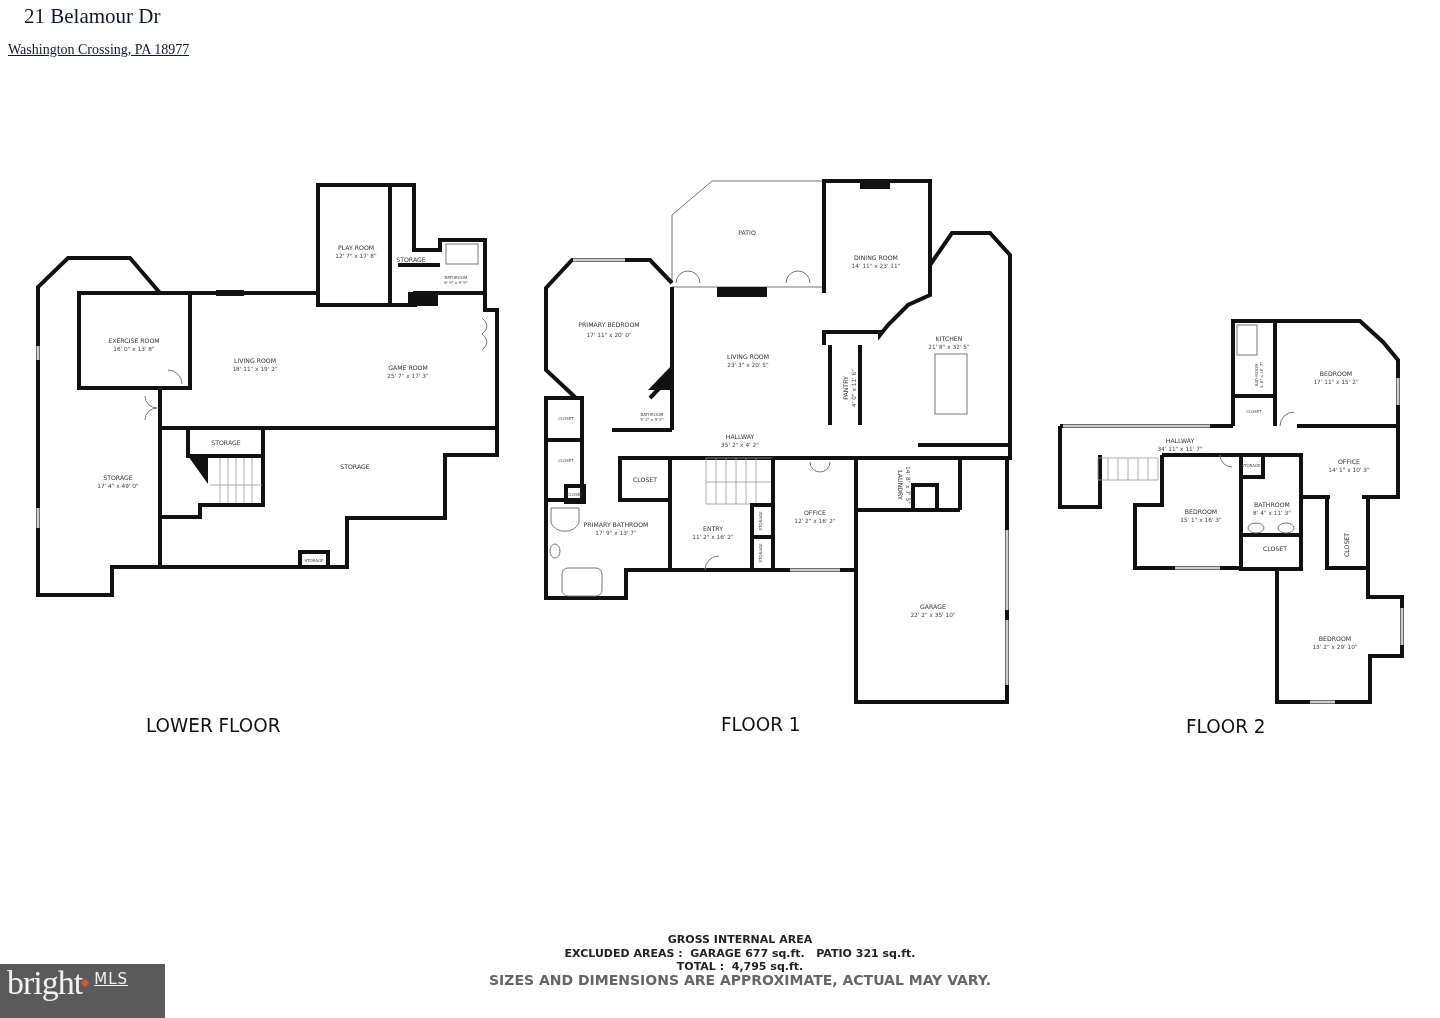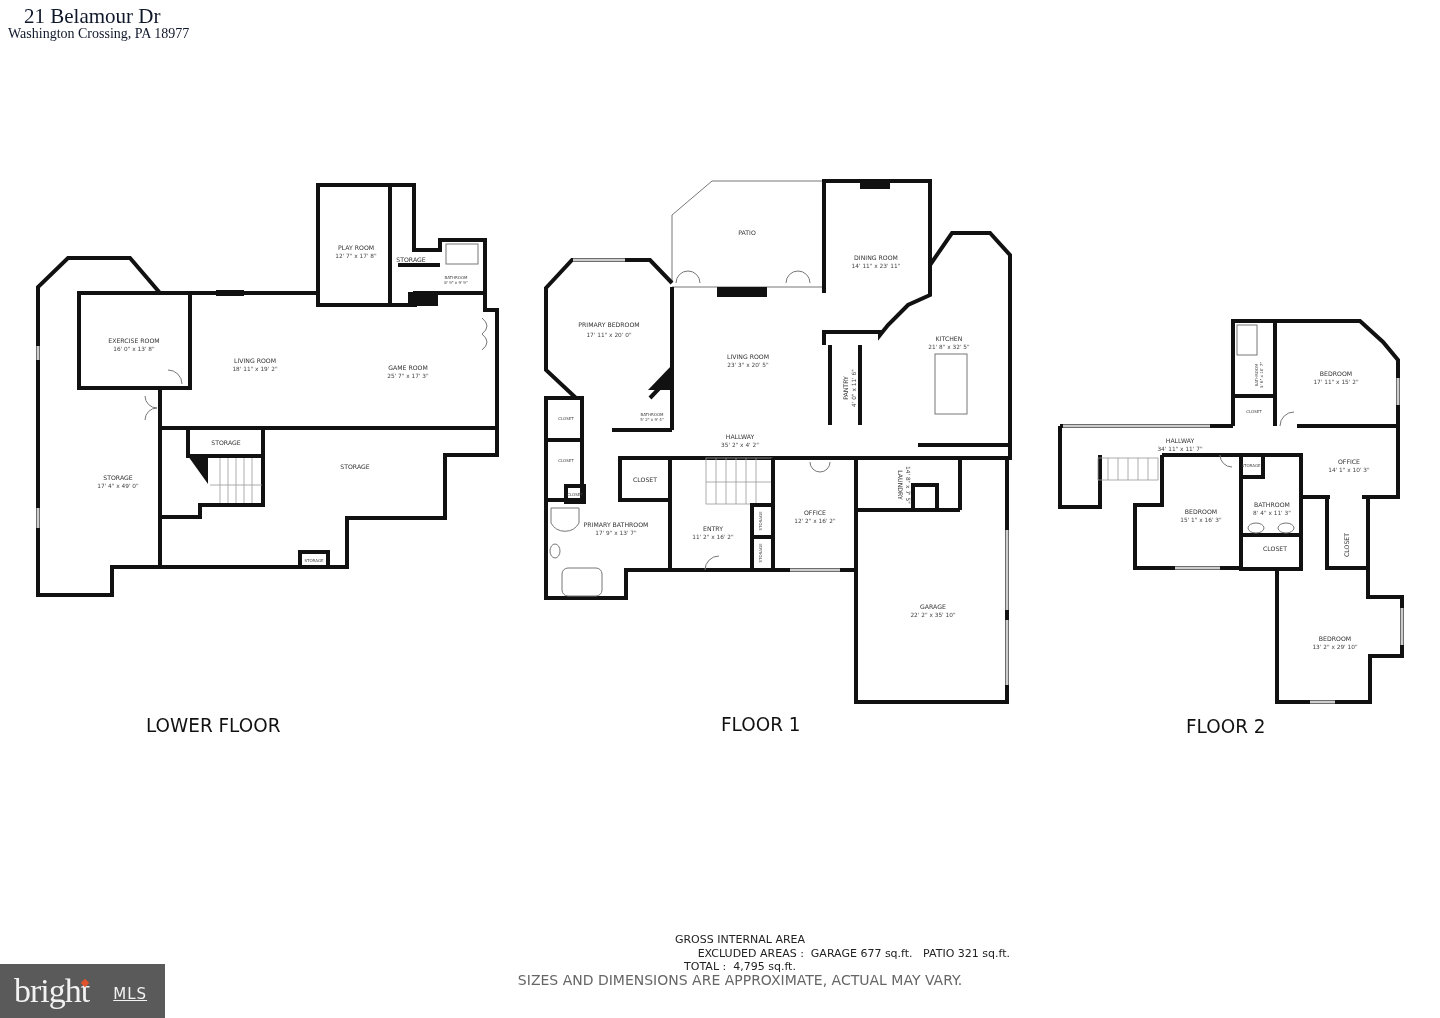--- a/index.html
+++ b/index.html
@@ -1,34 +1,34 @@
 <!DOCTYPE html>
 <html><head>
 <meta charset="utf-8">
 <style>
   html, body { margin:0; padding:0; background:#ffffff; }
   body { width:1440px; height:1018px; position:relative; overflow:hidden; font-family:"DejaVu Sans", sans-serif; color:#222; }
   .addr { position:absolute; left:8px; top:6px; font-family:"Liberation Serif", serif; color:#0f172a; line-height:1; }
   .addr .l1 { font-size:21px; padding-left:16px; }
-  .addr .l2 { font-size:14px; margin-top:0; }
+  .addr .l2 { font-size:14px; margin-top:16px;text-decoration:underline; }
   svg.plan { position:absolute; left:0; top:0; }
   .wall { fill:none; stroke:#111; stroke-width:4; stroke-linejoin:miter; }
   .thin { fill:none; stroke:#777; stroke-width:1; }
   .win { stroke:#ccc; stroke-width:3; }
   .fill-blk { fill:#111; }
   .rl { font-family:"DejaVu Sans", sans-serif; font-size:6.2px; fill:#333; text-anchor:middle; }
   .rd { font-family:"DejaVu Sans", sans-serif; font-size:5.8px; fill:#444; text-anchor:middle; }
   .rs { font-family:"DejaVu Sans", sans-serif; font-size:4px; fill:#444; text-anchor:middle; }
   .floor-label { position:absolute; font-family:"DejaVu Sans", sans-serif; font-size:20px; color:#111; transform:scaleX(0.92); transform-origin:left; }
-  .summary { position:absolute; left:470px; top:933px; width:540px; text-align:center; font-family:"DejaVu Sans", sans-serif; font-size:11px; color:#222; line-height:13.5px; }
+  .summary { position:absolute; left:470px; top:933px; width:540px; text-align:center; font-family:"DejaVu Sans", sans-serif; font-size:11px; color:#222; line-height:13.5px;font-weight:bold; }
   .summary .note { color:#666; font-size:14px; }
-  .logo { position:absolute; left:0; top:964px; width:165px; height:54px; background:#5a5a5a; display:flex; align-items:center; padding-left:14px; box-sizing:border-box; }
+  .logo { position:absolute; left:0; top:964px; width:165px; height:54px; background:#5a5a5a; display:flex; padding-left:7px; box-sizing:border-box; }
   .logo .b { font-family:"Liberation Serif", serif; font-size:34px; color:#f2f2f2; letter-spacing:-1px; position:relative; }
   .logo .dot { position:absolute; width:6px; height:6px; background:#e0522b; transform:rotate(45deg); left:82px; top:16px; }
-  .logo .m { font-family:"DejaVu Sans", sans-serif; font-size:15px; color:#f2f2f2; margin-left:24px; margin-top:6px; letter-spacing:1px;text-decoration:underline; }
+  .logo .m { font-family:"DejaVu Sans", sans-serif; font-size:15px; color:#f2f2f2; margin-left:12px; margin-top:6px; letter-spacing:1px;text-decoration:underline; }
 </style>
 </head>
 <body>
 
 <div class="addr">
   <div class="l1">21 Belamour Dr</div>
   <div class="l2">Washington Crossing, PA 18977</div>
 </div>
 
 <svg class="plan" width="1440" height="1018" viewBox="0 0 1440 1018">
@@ -249,21 +249,21 @@
     <text class="rd" x="1335" y="649">13' 2" x 29' 10"</text>
   </g>
 </svg>
 
 <div class="floor-label" style="left:146px; top:713px;">LOWER FLOOR</div>
 <div class="floor-label" style="left:721px; top:712px;">FLOOR 1</div>
 <div class="floor-label" style="left:1186px; top:714px;">FLOOR 2</div>
 
 <div class="summary">
   <div>GROSS INTERNAL AREA</div>
-  <div style="white-space:pre;text-align:right;">EXCLUDED AREAS :  GARAGE 677 sq.ft.   PATIO 321 sq.ft.</div>
+  <div style="white-space:pre;">EXCLUDED AREAS :  GARAGE 677 sq.ft.   PATIO 321 sq.ft.</div>
   <div style="white-space:pre;">TOTAL :  4,795 sq.ft.</div>
   <div class="note">SIZES AND DIMENSIONS ARE APPROXIMATE, ACTUAL MAY VARY.</div>
 </div>
 
 <div class="logo">
   <span class="b">bright</span>
   <span class="dot"></span>
   <span class="m">MLS</span>
 </div>
 

